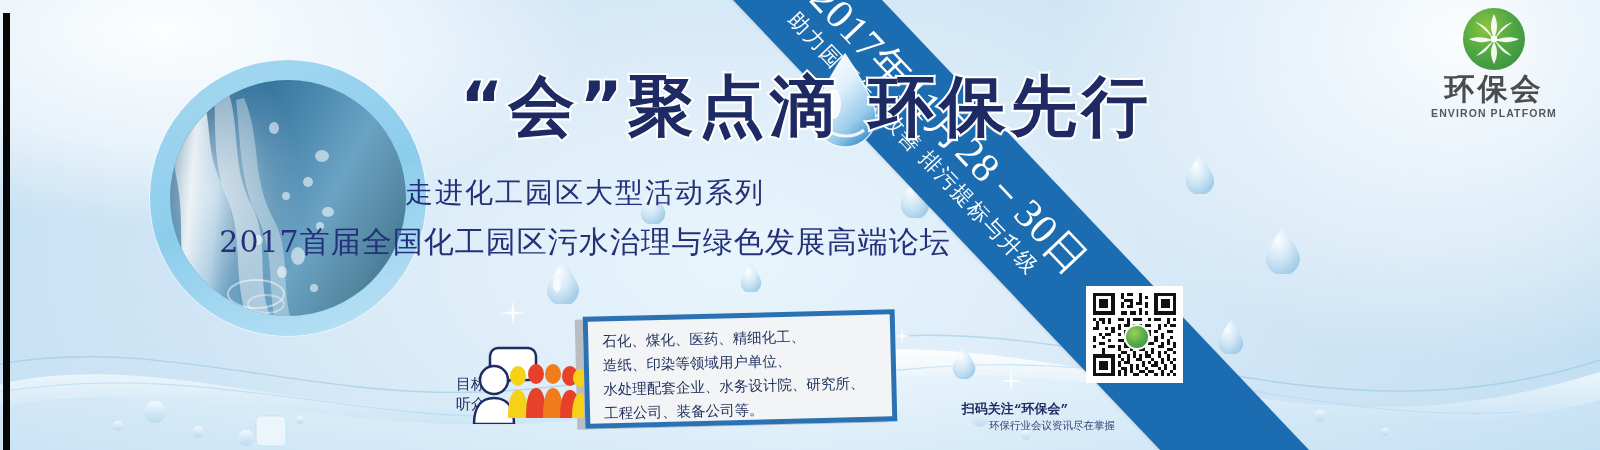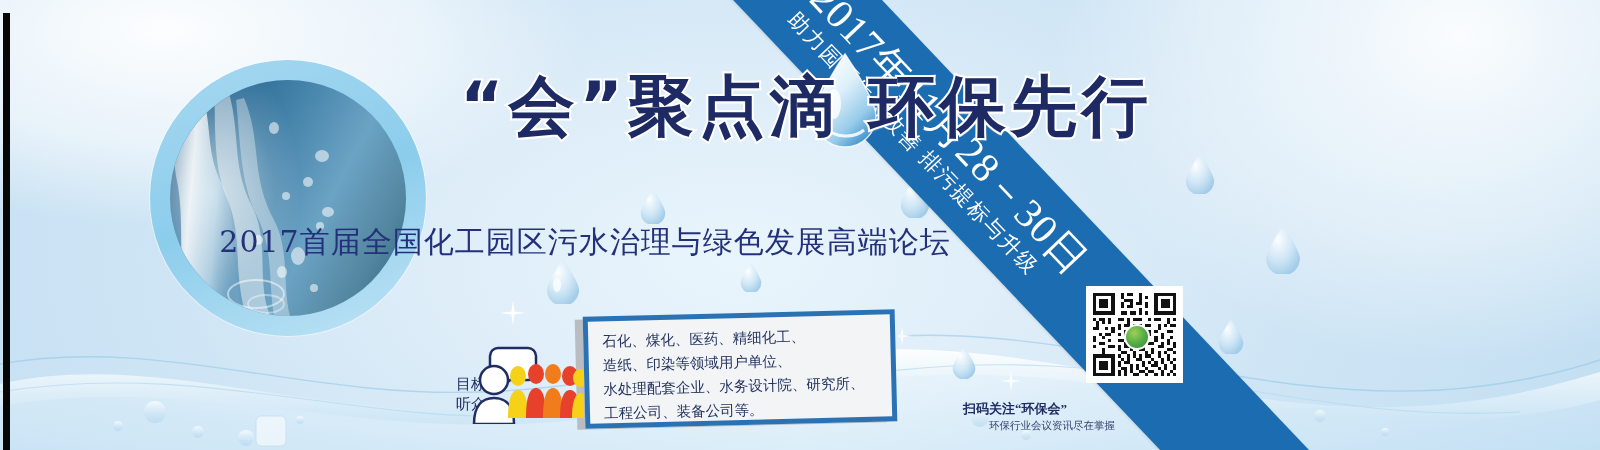--- a/index.html
+++ b/index.html
@@ -144,21 +144,21 @@
   }
   .qr canvas,.qr svg{display:block;}
   .qr-logo{
     position:absolute;left:50%;top:50%;width:22px;height:22px;margin:-11px 0 0 -11px;
     border-radius:50%;
     background:radial-gradient(circle at 38% 32%, #9ed055 0%, #5aae48 48%, #2f8a3e 100%);
     border:2px solid #fff;
   }
   .qr-cap1{
     position:absolute;left:915px;top:400px;width:200px;text-align:center;z-index:6;
-    font-family:Liberation Serif, serif;font-size:13px;font-weight:bold;color:#1f2d63;
+    font-family:Liberation Mono, monospace;font-size:13px;font-weight:bold;color:#1f2d63;
   }
   .qr-cap2{
     position:absolute;left:915px;top:419px;width:200px;text-align:right;z-index:6;
     font-family:"DejaVu Serif", serif;font-size:10.5px;color:#34406e;
   }
   
   .wave{position:absolute;left:0;bottom:0;width:1600px;height:130px;pointer-events:none;}
   
   .spark{position:absolute;pointer-events:none;}
   .drop{position:absolute;pointer-events:none;}
@@ -308,20 +308,21 @@
     <path d="M33 2 C33 2 64 48 64 64 A31 31 0 0 1 2 64 C2 48 33 2 33 2 Z" fill="url(#hd)"></path>
     <path d="M33 2 C33 2 64 48 64 64 A31 31 0 0 1 2 64 C2 48 33 2 33 2 Z" fill="none" stroke="#ffffff" stroke-opacity=".8" stroke-width="1.5"></path>
     <ellipse cx="22" cy="52" rx="7" ry="15" fill="#ffffff" opacity=".8"></ellipse>
     <path d="M14 76 A24 18 0 0 0 52 78" fill="none" stroke="#ffffff" stroke-opacity=".85" stroke-width="3"></path>
   </svg>
 
   <div class="title">
     <span>“会”聚点滴 环保先行</span>
   </div>
 
+  <div class="sub1">走进化工园区大型活动系列</div>
   <div class="sub2">2017首届全国化工园区污水治理与绿色发展高端论坛</div>
 
   <div class="box-shadow-layer"></div>
   <div class="box">
     <div class="box-line">石化、煤化、医药、精细化工、</div>
     <div class="box-line">造纸、印染等领域用户单位、</div>
     <div class="box-line">水处理配套企业、水务设计院、研究所、</div>
     <div class="box-line">工程公司、装备公司等。</div>
   </div>
 
@@ -484,14 +485,33 @@
   <div class="qr-cap1">扫码关注“环保会”</div>
   <div class="qr-cap2">环保行业会议资讯尽在掌握</div>
 
   <div class="ribbon">
     <div class="ribbon-inner">
       <div class="ribbon-date">2017年11月28－30日</div>
       <div class="ribbon-sub">助力园区生态改善   排污提标与升级</div>
     </div>
   </div>
 
+  <div class="logo">
+    <div class="logo-mark">
+      <svg width="62" height="62" viewBox="0 0 62 62">
+        <g fill="#ffffff" fill-opacity=".92">
+          <path d="M31 6 C27 14 27 22 31 30 C35 22 35 14 31 6 Z"></path>
+          <path d="M12 14 C18 18 25 24 30 31 C27 23 21 16 12 14 Z"></path>
+          <path d="M50 14 C44 18 37 24 32 31 C35 23 41 16 50 14 Z"></path>
+          <path d="M6 31 C14 35 22 35 30 32 C22 29 14 28 6 31 Z"></path>
+          <path d="M56 31 C48 35 40 35 32 32 C40 29 48 28 56 31 Z"></path>
+          <path d="M13 48 C19 43 25 37 30 33 C26 40 21 46 13 48 Z"></path>
+          <path d="M49 48 C43 43 37 37 32 33 C36 40 41 46 49 48 Z"></path>
+          <path d="M31 56 C27 48 27 41 31 34 C35 41 35 48 31 56 Z"></path>
+        </g>
+        <circle cx="31" cy="31" r="3.4" fill="#ffffff"></circle>
+      </svg>
+    </div>
+    <div class="logo-cn">环保会</div>
+    <div class="logo-en">ENVIRON PLATFORM</div>
+  </div>
 
 </div>
 
 </body></html>

